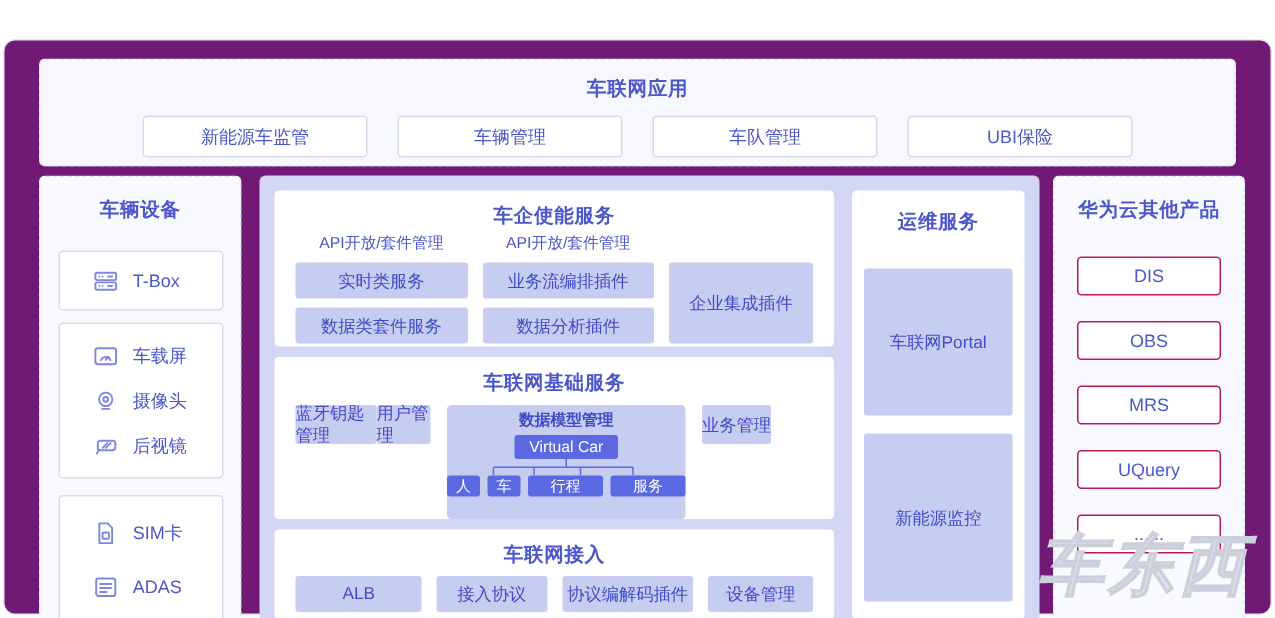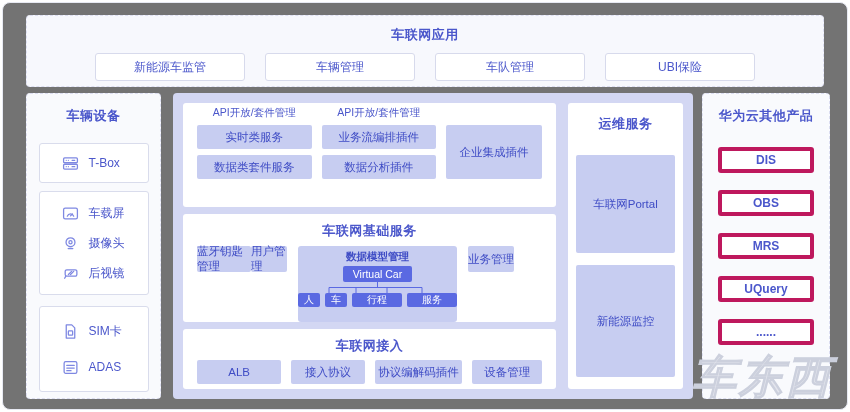--- a/index.html
+++ b/index.html
@@ -1,21 +1,21 @@
 <!DOCTYPE html>
 <html><head>
 <meta charset="utf-8">
 <style>
   html,body{margin:0;padding:0;}
   body{
     width:850px;height:412px;position:relative;background:#fff;
     font-family:"Liberation Sans","DejaVu Sans",sans-serif;
     -webkit-font-smoothing:antialiased;overflow:hidden;
   }
-  .page{position:absolute;inset:2px;background:#737373;border:1px solid #e7e9f2;border-radius:8px;}
+  .page{position:absolute;inset:2px;background:#701a75;border:1px solid #e7e9f2;border-radius:8px;margin-top:24px;}
   .sec-title{font-size:13px;font-weight:700;color:#4b57cb;text-align:center;letter-spacing:.5px;}
 
   
   .top-section{position:absolute;left:23px;top:12px;width:798px;height:72px;box-sizing:border-box;
     background:#f7f8fd;border:1px dashed #dcdef1;border-radius:4px;padding-top:10px;}
   .app-row{display:flex;justify-content:center;gap:20px;margin-top:9px;}
   .app-box{width:148px;height:26px;background:#fff;border:1px solid #d7daec;border-radius:3px;
     display:flex;align-items:center;justify-content:center;font-size:12px;color:#4b57cb;}
 
   
@@ -68,22 +68,22 @@
   .ops .sec-title{padding-top:12px;}
   .ops-box{margin-top:12px;font-size:11.5px;text-align:center;}
   .ops-box.portal{margin-top:22px;height:98px;}
   .ops-box.monitor{height:112px;}
 
   
   .cloud{position:absolute;left:699px;top:90px;width:128px;height:306px;box-sizing:border-box;
     background:#f9fafd;border:1px dashed #dcdef1;border-radius:4px;}
   .cloud .sec-title{margin-top:13px;}
   .cloud-box{width:96px;height:26px;box-sizing:border-box;margin:17px auto 0;background:#fff;
-    border:4px solid #be185d;border-radius:3px;display:flex;align-items:center;justify-content:center;
-    font-size:12px;color:#4b57cb;font-weight:bold;}
+    border:1px solid #be185d;border-radius:3px;display:flex;align-items:center;justify-content:center;
+    font-size:12px;color:#4b57cb;}
   .cloud-box.first{margin-top:22px;}
 
   .watermark{position:absolute;right:14px;bottom:2px;font-size:44px;font-weight:700;letter-spacing:3px;
     color:rgba(224,226,235,.9);-webkit-text-stroke:1px #ccd0dd;z-index:5;font-style:italic;}
 </style>
 </head>
 <body>
 
 <div class="page">
 
@@ -171,20 +171,21 @@
         </span>
         <span class="lbl">ADAS</span>
       </div>
     </div>
   </section>
 
   <section class="middle">
     <div class="mid-left">
 
       <div class="card enable">
+        <div class="sec-title">车企使能服务</div>
         <div class="enable-grid">
           <div class="api-label">API开放/套件管理</div>
           <div class="api-label">API开放/套件管理</div>
           <div></div>
           <div class="light-box">实时类服务</div>
           <div class="light-box">业务流编排插件</div>
           <div class="light-box integration">企业集成插件</div>
           <div class="light-box">数据类套件服务</div>
           <div class="light-box">数据分析插件</div>
         </div>

